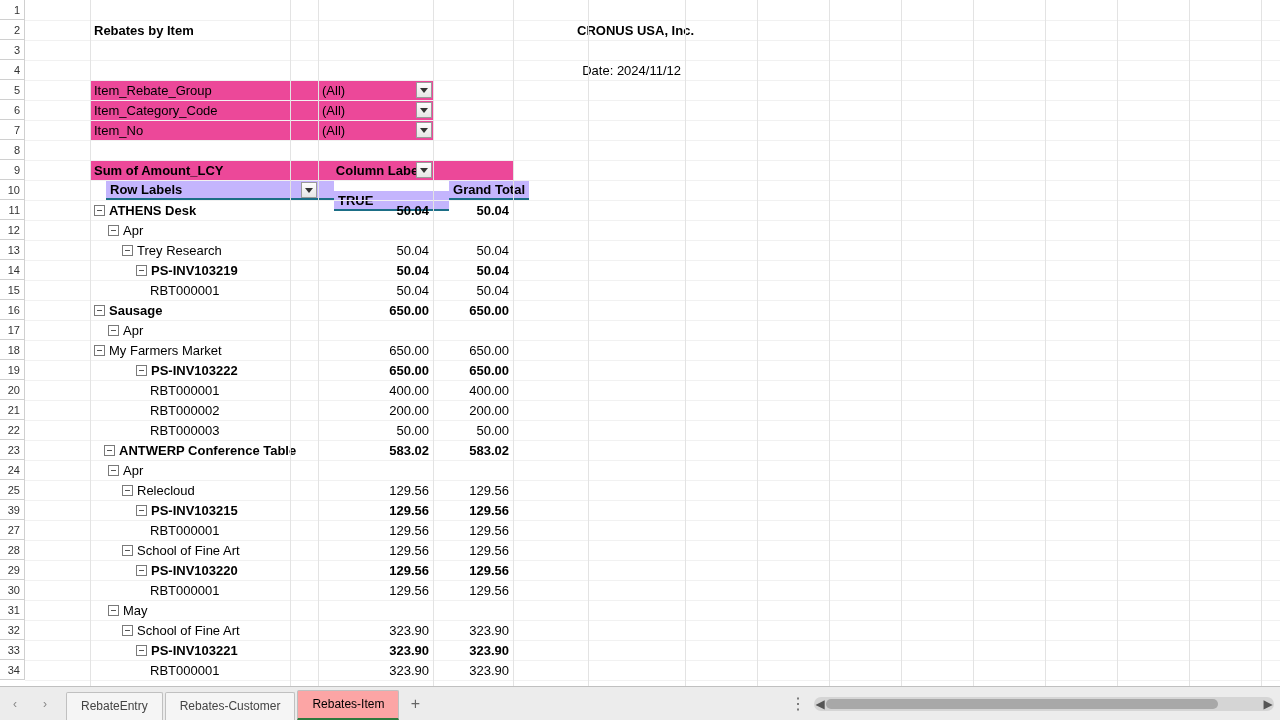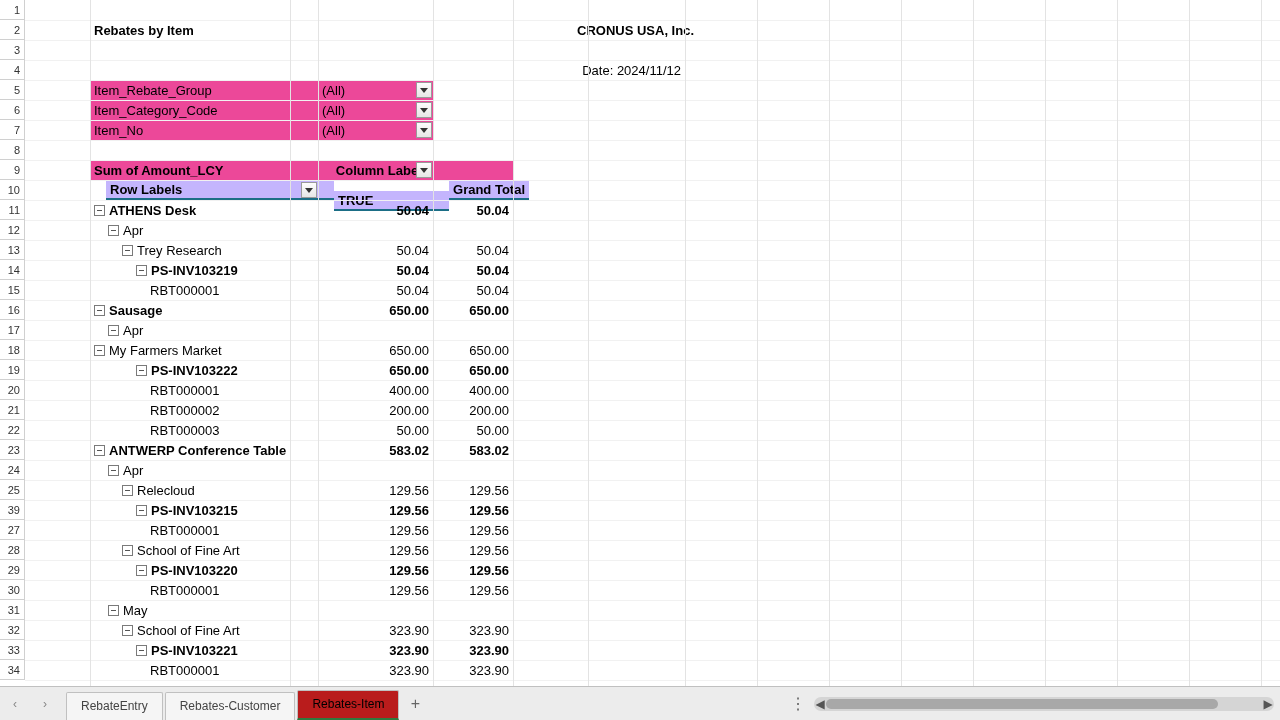--- a/index.html
+++ b/index.html
@@ -27,21 +27,21 @@
   .collapse-btn::before { content: ""; display:block; width:5px; height:1px; background:#555; }
 
   .drop-btn { position: absolute; width: 16px; height: 16px; border: 1px solid #9a9a9a; background: linear-gradient(#fdfdfd,#e6e6e6); display: flex; align-items: center; justify-content: center; }
   .drop-btn::after { content: ""; border-left: 4px solid transparent; border-right: 4px solid transparent; border-top: 5px solid #333; }
 
   
   .tabstrip { height: 34px; background: #ececec; display: flex; align-items: center; border-top: 1px solid #c0c0c0; font-size: 12px; }
   .nav-btn { width: 30px; text-align: center; color: #888; cursor: default; }
   .tabs { display: flex; height: 100%; align-items: flex-end; margin-left: 6px; }
   .tab { padding: 6px 14px 7px; border: 1px solid #c0c0c0; border-bottom: none; background: #f5f5f5; margin-right: 2px; border-radius: 2px 2px 0 0; color: #444; }
-  .tab.active { background: #b91c1c; border-bottom: 2px solid #2f7a3e; color: #000; font-weight: 500; }
+  .tab.active { background: #fca5a5; border-bottom: 2px solid #2f7a3e; color: #000; font-weight: 500; }
   .add-tab { width: 28px; text-align: center; color: #666; font-size: 16px; }
   .spacer { flex: 1; }
   .dots { color: #666; margin-right: 8px; font-size: 16px; }
   .hscroll { width: 460px; height: 14px; background: #d5d5d5; border-radius: 7px; margin-right: 6px; position: relative; display:flex; align-items:center; }
   .hscroll::before, .hscroll::after { content: ""; position:absolute; width:0; height:0; }
   .hscroll-left, .hscroll-right { width:12px; height:12px; display:flex; align-items:center; justify-content:center; color:#555; }
   .hscroll-track { flex:1; height:10px; background:#d5d5d5; border-radius:5px; position:relative; }
   .hscroll-thumb { position:absolute; left:0; width:90%; top:0; bottom:0; background:#a8a8a8; border-radius:5px; }
 
   
@@ -166,21 +166,21 @@
         <div class="cell " style="left: 65px; top: 400px; width: 228px; padding-left: 60px;">
           <span>RBT000002</span>
         </div>
         <div class="cell right " style="left: 293px; top: 400px; width: 115px;">200.00</div>
         <div class="cell right " style="left: 408px; top: 400px; width: 80px;">200.00</div>
         <div class="cell " style="left: 65px; top: 420px; width: 228px; padding-left: 60px;">
           <span>RBT000003</span>
         </div>
         <div class="cell right " style="left: 293px; top: 420px; width: 115px;">50.00</div>
         <div class="cell right " style="left: 408px; top: 420px; width: 80px;">50.00</div>
-        <div class="cell bold blue-top" style="left: 65px; top: 440px; width: 228px; padding-left: 4px;">
+        <div class="cell bold blue-top" style="left: 65px; top: 440px; width: 228px; padding-left: 14px;">
           <span class="collapse-btn"></span>
           <span>ANTWERP Conference Table</span>
         </div>
         <div class="cell right bold blue-top" style="left: 293px; top: 440px; width: 115px;">583.02</div>
         <div class="cell right bold blue-top" style="left: 408px; top: 440px; width: 80px;">583.02</div>
         <div class="cell " style="left: 65px; top: 460px; width: 228px; padding-left: 18px;">
           <span class="collapse-btn"></span>
           <span>Apr</span>
         </div>
         <div class="cell " style="left: 65px; top: 480px; width: 228px; padding-left: 32px;">

